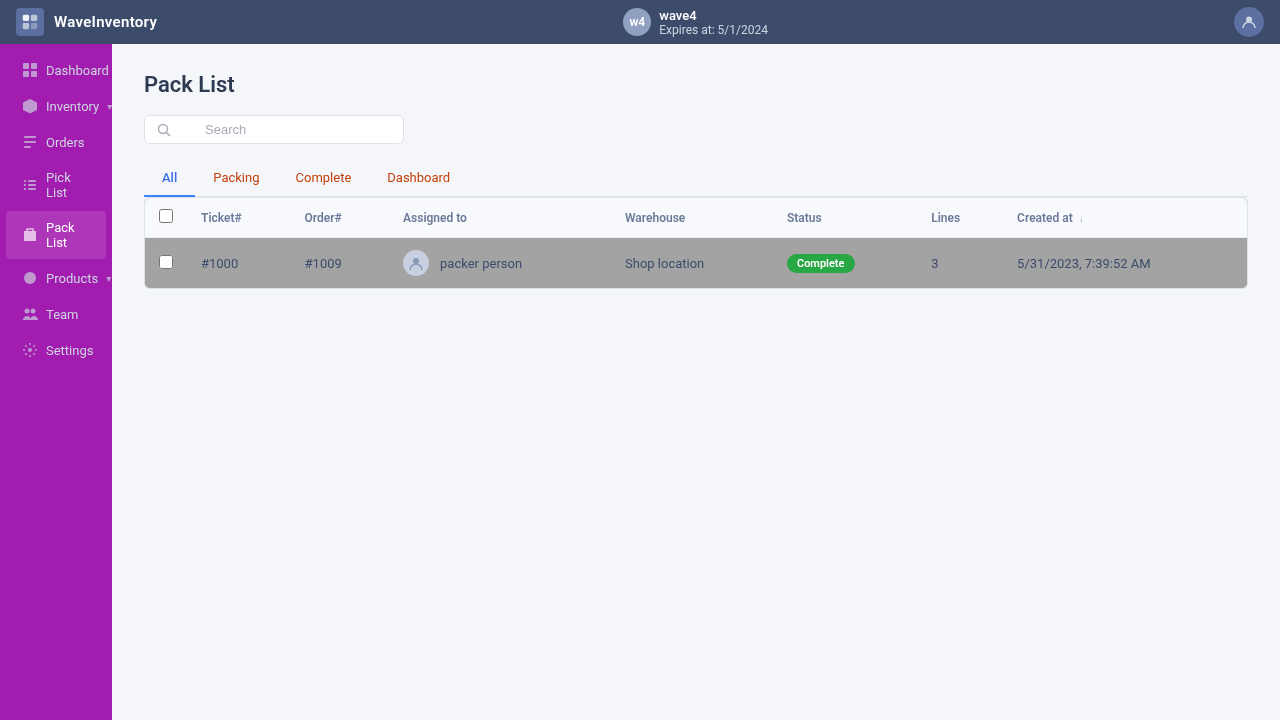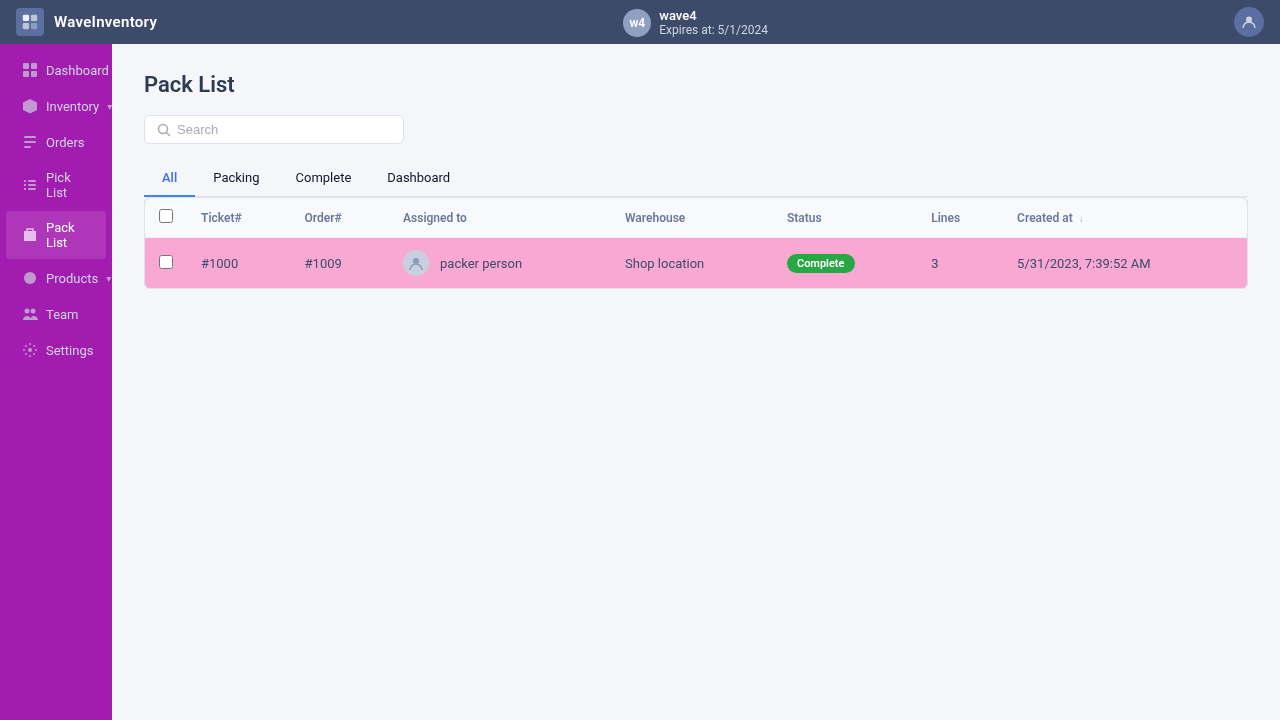--- a/index.html
+++ b/index.html
@@ -4,21 +4,21 @@
   <style>
     * { margin: 0; padding: 0; box-sizing: border-box; }
     body { font-family: -apple-system, BlinkMacSystemFont, 'Segoe UI', Roboto, sans-serif; background: #f5f6fa; color: #333; display: flex; flex-direction: column; height: 100vh; overflow: hidden; }
 
     
     .topbar { background: #3d4b6b; display: flex; align-items: center; justify-content: space-between; height: 44px; padding: 0 16px; flex-shrink: 0; }
     .topbar-left { display: flex; align-items: center; gap: 10px; }
     .logo-box { background: #5b6fa0; width: 28px; height: 28px; border-radius: 4px; display: flex; align-items: center; justify-content: center; }
     .logo-box svg { width: 18px; height: 18px; }
     .brand-name { color: #fff; font-size: 15px; font-weight: 600; letter-spacing: 0.3px; }
-    .topbar-center { display: flex; align-items: flex-end; gap: 8px; }
+    .topbar-center { display: flex; align-items: center; gap: 8px; }
     .user-avatar { width: 28px; height: 28px; border-radius: 50%; background: #8fa0c0; display: flex; align-items: center; justify-content: center; color: #fff; font-size: 12px; font-weight: 600; }
     .user-info { color: #cdd5e0; font-size: 12px; }
     .user-info .username { color: #fff; font-weight: 500; font-size: 13px; }
     .topbar-right .profile-icon { width: 30px; height: 30px; border-radius: 50%; background: #5b6fa0; display: flex; align-items: center; justify-content: center; cursor: pointer; }
 
     
     .layout { display: flex; flex: 1; overflow: hidden; }
 
     
     .sidebar { background: #a21caf; width: 112px; display: flex; flex-direction: column; padding: 8px 0; flex-shrink: 0; overflow-y: auto; }
@@ -28,30 +28,30 @@
     .nav-item .chevron { margin-left: auto; font-size: 10px; opacity: 0.7; }
 
     
     .main { flex: 1; overflow-y: auto; background: #f5f6fa; padding: 28px 32px; }
 
     
     .page-title { font-size: 22px; font-weight: 600; color: #2d3a52; margin-bottom: 18px; }
 
     
     .search-bar { display: flex; align-items: center; background: #fff; border: 1px solid #dde2ec; border-radius: 6px; padding: 6px 12px; width: 260px; margin-bottom: 16px; gap: 6px; }
-    .search-bar input { border: none; outline: none; font-size: 13px; color: #15803d; background: transparent; flex: 1; }
+    .search-bar input { border: none; outline: none; font-size: 13px; color: #15803d; background: transparent; flex: 1; margin-left: 28px; }
     .search-bar input::placeholder { color: #aab; }
 
     
     .tabs { display: flex; border-bottom: 1px solid #dde2ec; margin-bottom: 0; }
-    .tab { padding: 10px 18px; font-size: 13px; color: #0f172a; cursor: pointer; border-bottom: 2px solid transparent; margin-bottom: -1px; }
+    .tab { padding: 10px 18px; font-size: 13px; color: #c2410c; cursor: pointer; border-bottom: 2px solid transparent; margin-bottom: -1px; }
     .tab.active { color: #3d6ee8; border-bottom: 2px solid #3b82f6; font-weight: 500; }
 
     
-    .table-container { background: #f9a8d4; border: 1px solid #dde2ec; border-radius: 6px; overflow: hidden; }
+    .table-container { background: #a3a3a3; border: 1px solid #dde2ec; border-radius: 6px; overflow: hidden; }
     .table { width: 100%; border-collapse: collapse; }
     .table thead tr { background: #f8f9fc; }
     .table th { padding: 11px 14px; text-align: left; font-size: 12px; font-weight: 600; color: #6b7a99; border-bottom: 1px solid #eaeef5; white-space: nowrap; }
     .table td { padding: 12px 14px; font-size: 13px; color: #3d4b6b; border-bottom: 1px solid #f0f3f8; }
     .table tbody tr:last-child td { border-bottom: none; }
     .checkbox-col { width: 36px; }
     input[type="checkbox"] { width: 14px; height: 14px; cursor: pointer; accent-color: #3d6ee8; }
     .assigned-cell { display: flex; align-items: center; gap: 11px; }
     .assignee-avatar { width: 26px; height: 26px; border-radius: 50%; background: #c8cfe0; display: flex; align-items: center; justify-content: center; }
     .assignee-avatar svg { width: 16px; height: 16px; }

